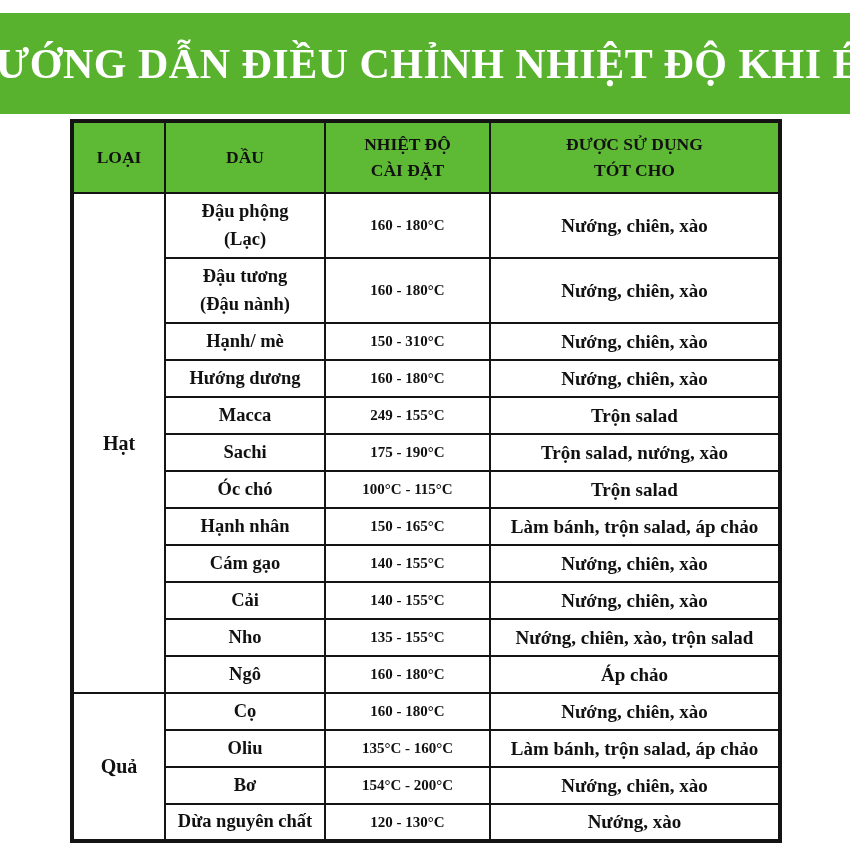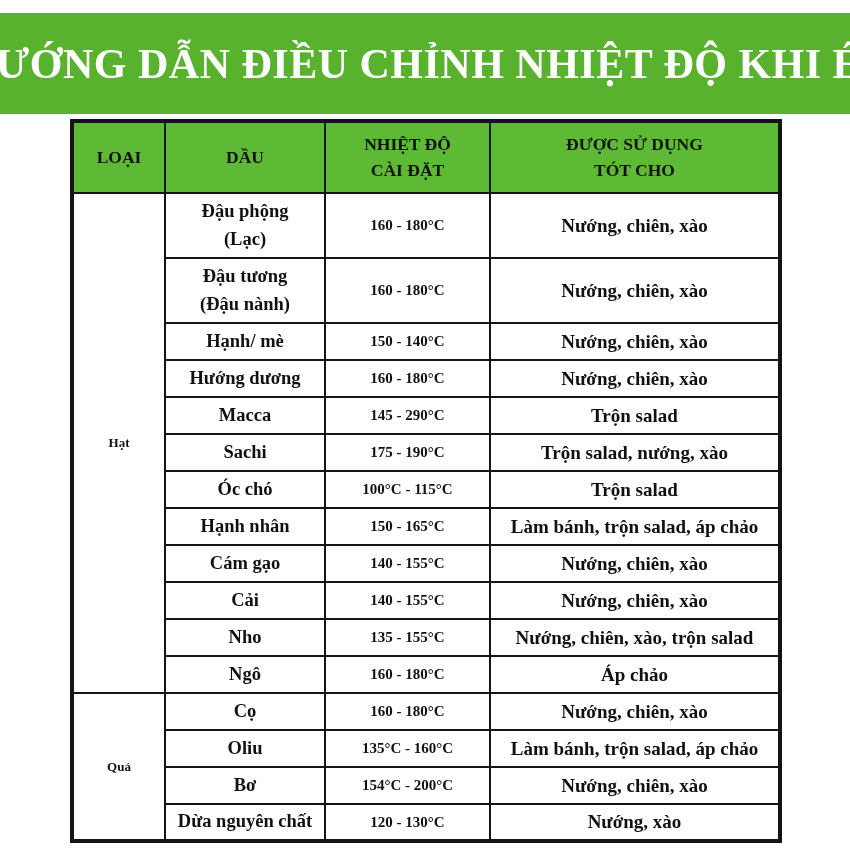--- a/index.html
+++ b/index.html
@@ -48,21 +48,21 @@
   }
   thead th {
     background: #5eb934;
     height: 72px;
     font-size: 17.5px;
     line-height: 1.45;
     white-space: pre-line;
   }
   tbody tr { height: 37px; }
   tbody tr.tall { height: 65px; }
-  td.type-cell { font-size: 13px; }
+  td.type-cell { font-size: 20px; }
   td.oil-cell {
     font-size: 18.5px;
     white-space: pre-line;
     line-height: 1.5;
   }
   td.temp-cell { font-size: 15px; }
   td.uses-cell { font-size: 19px; }
 </style>
 </head>
 <body>
@@ -98,31 +98,31 @@
           <td class="uses-cell">Nướng, chiên, xào</td>
         </tr>
         <tr class="tall">
           <td class="oil-cell">Đậu tương
 (Đậu nành)</td>
           <td class="temp-cell">160 - 180°C</td>
           <td class="uses-cell">Nướng, chiên, xào</td>
         </tr>
         <tr>
           <td class="oil-cell">Hạnh/ mè</td>
-          <td class="temp-cell">150 - 140°C</td>
+          <td class="temp-cell">150 - 310°C</td>
           <td class="uses-cell">Nướng, chiên, xào</td>
         </tr>
         <tr>
           <td class="oil-cell">Hướng dương</td>
           <td class="temp-cell">160 - 180°C</td>
           <td class="uses-cell">Nướng, chiên, xào</td>
         </tr>
         <tr>
           <td class="oil-cell">Macca</td>
-          <td class="temp-cell">145 - 290°C</td>
+          <td class="temp-cell">249 - 155°C</td>
           <td class="uses-cell">Trộn salad</td>
         </tr>
         <tr>
           <td class="oil-cell">Sachi</td>
           <td class="temp-cell">175 - 190°C</td>
           <td class="uses-cell">Trộn salad, nướng, xào</td>
         </tr>
         <tr>
           <td class="oil-cell">Óc chó</td>
           <td class="temp-cell">100°C - 115°C</td>

